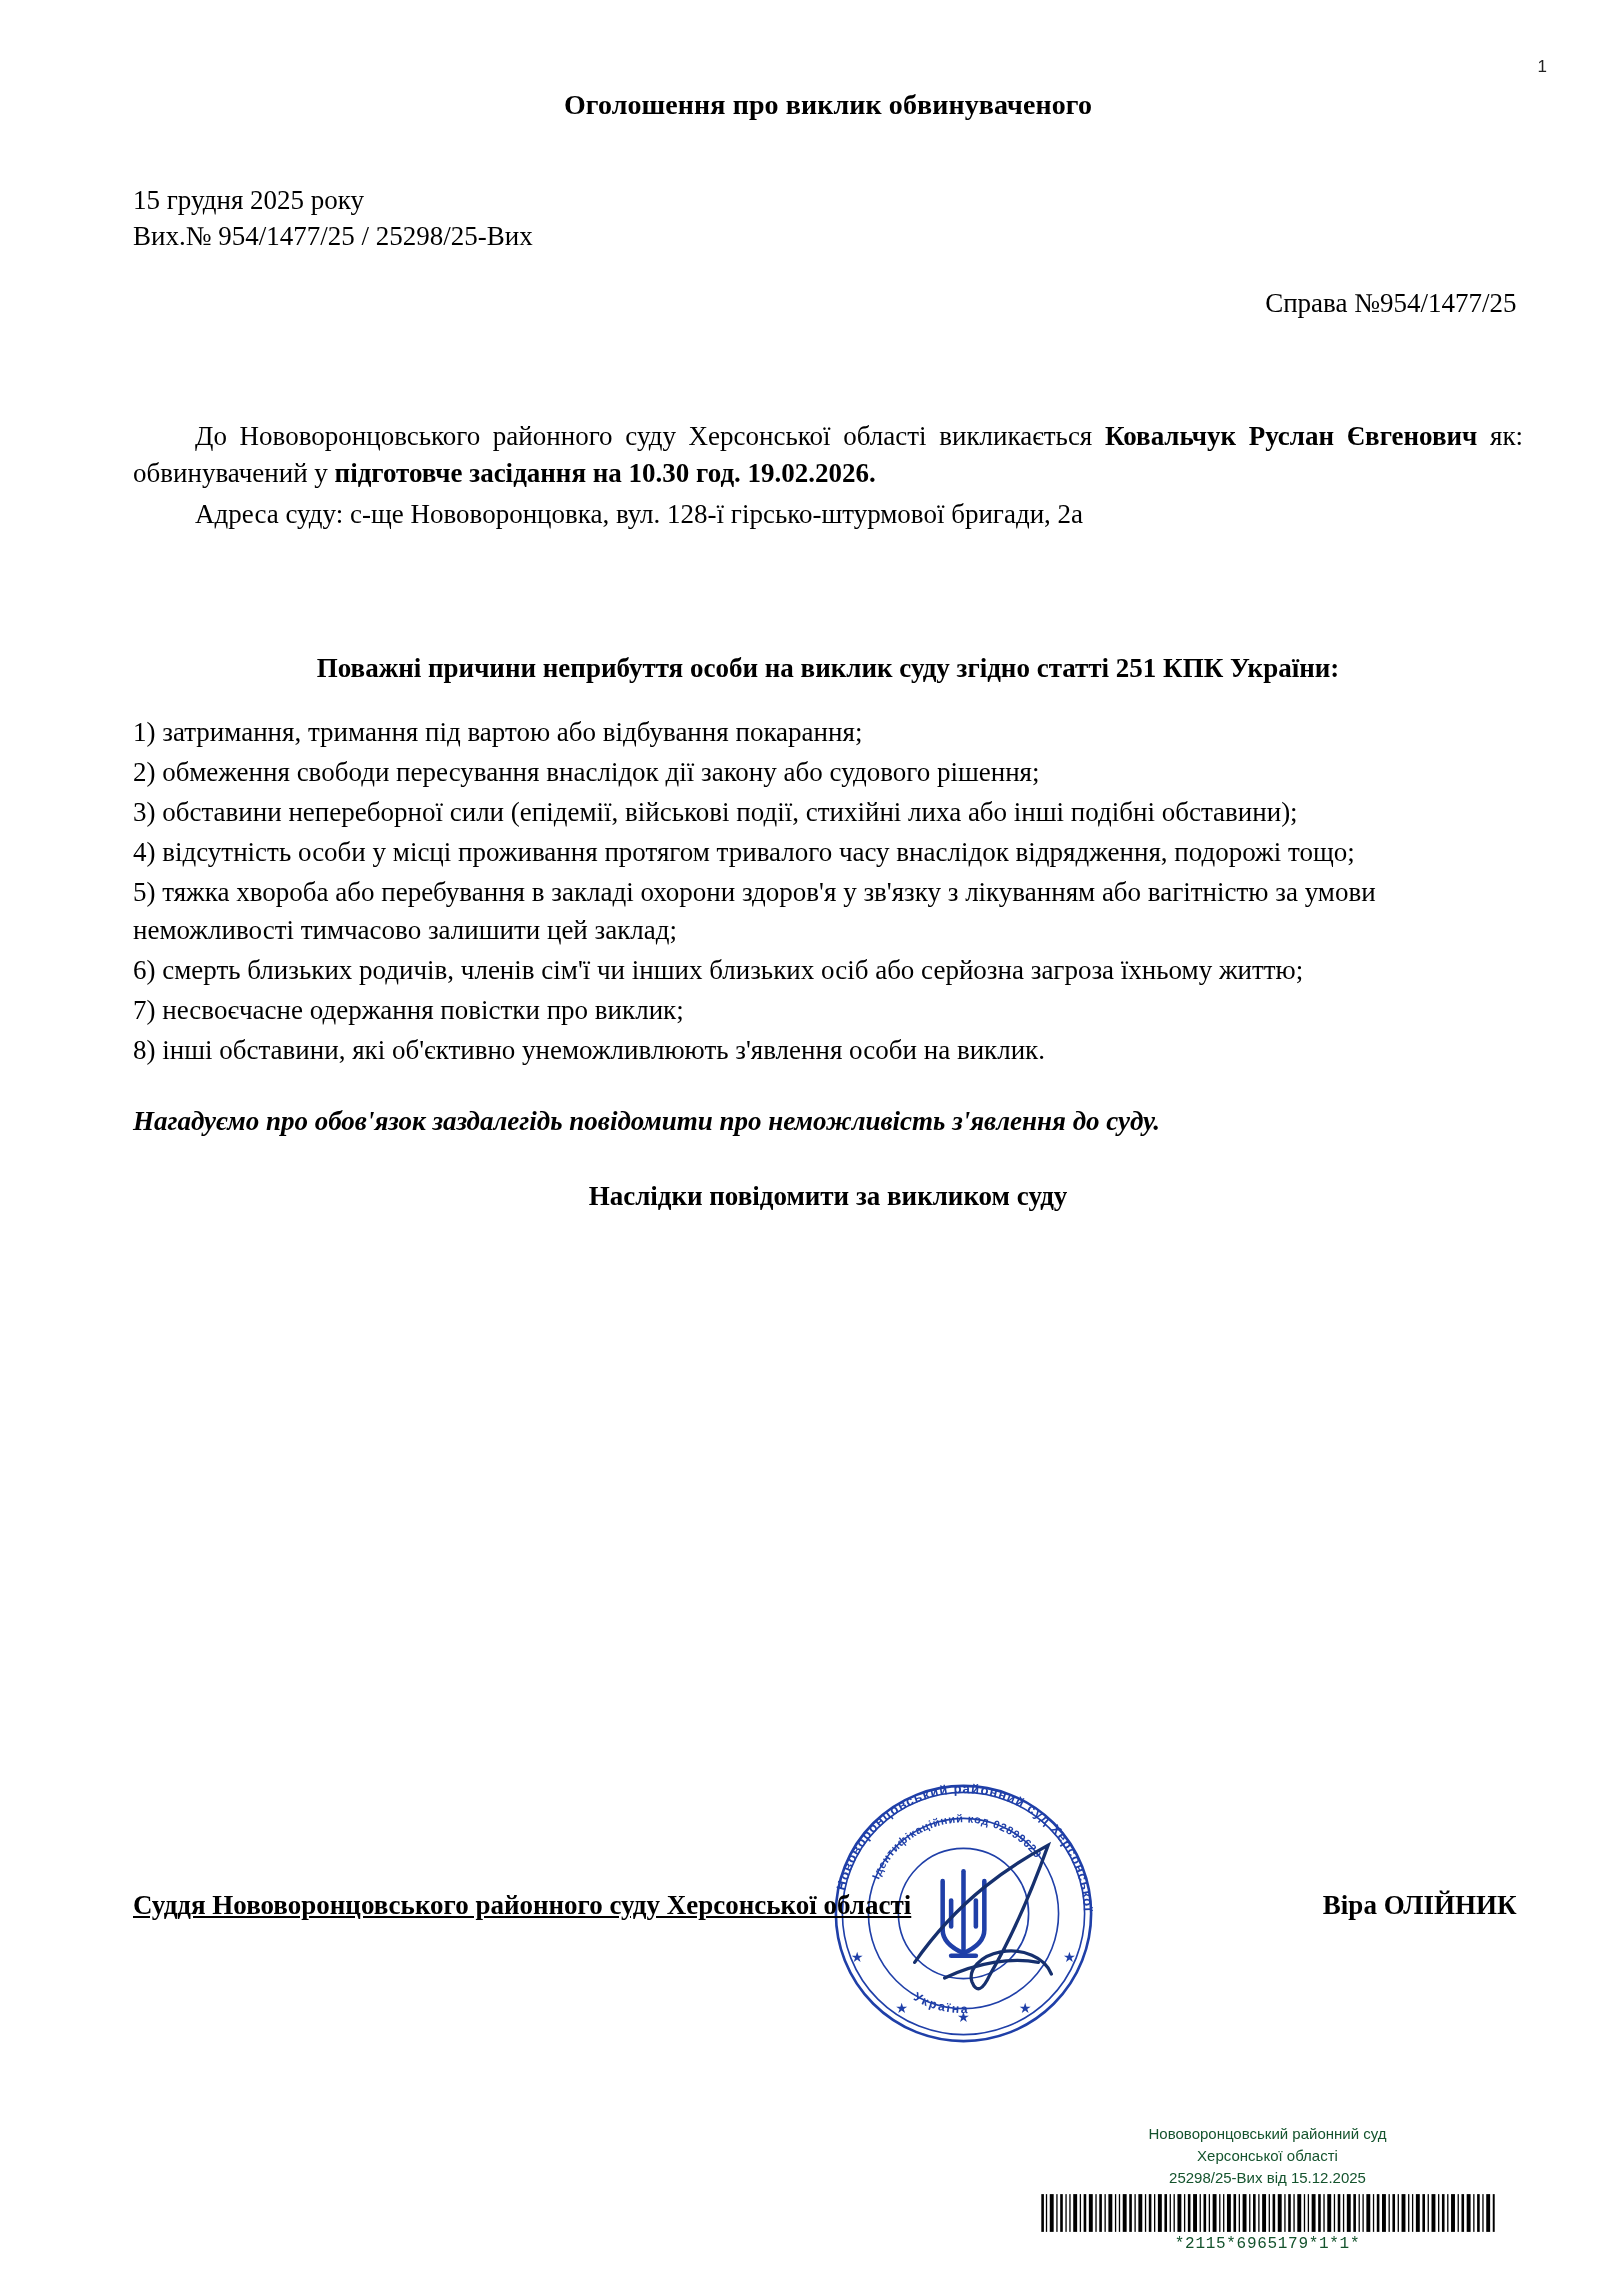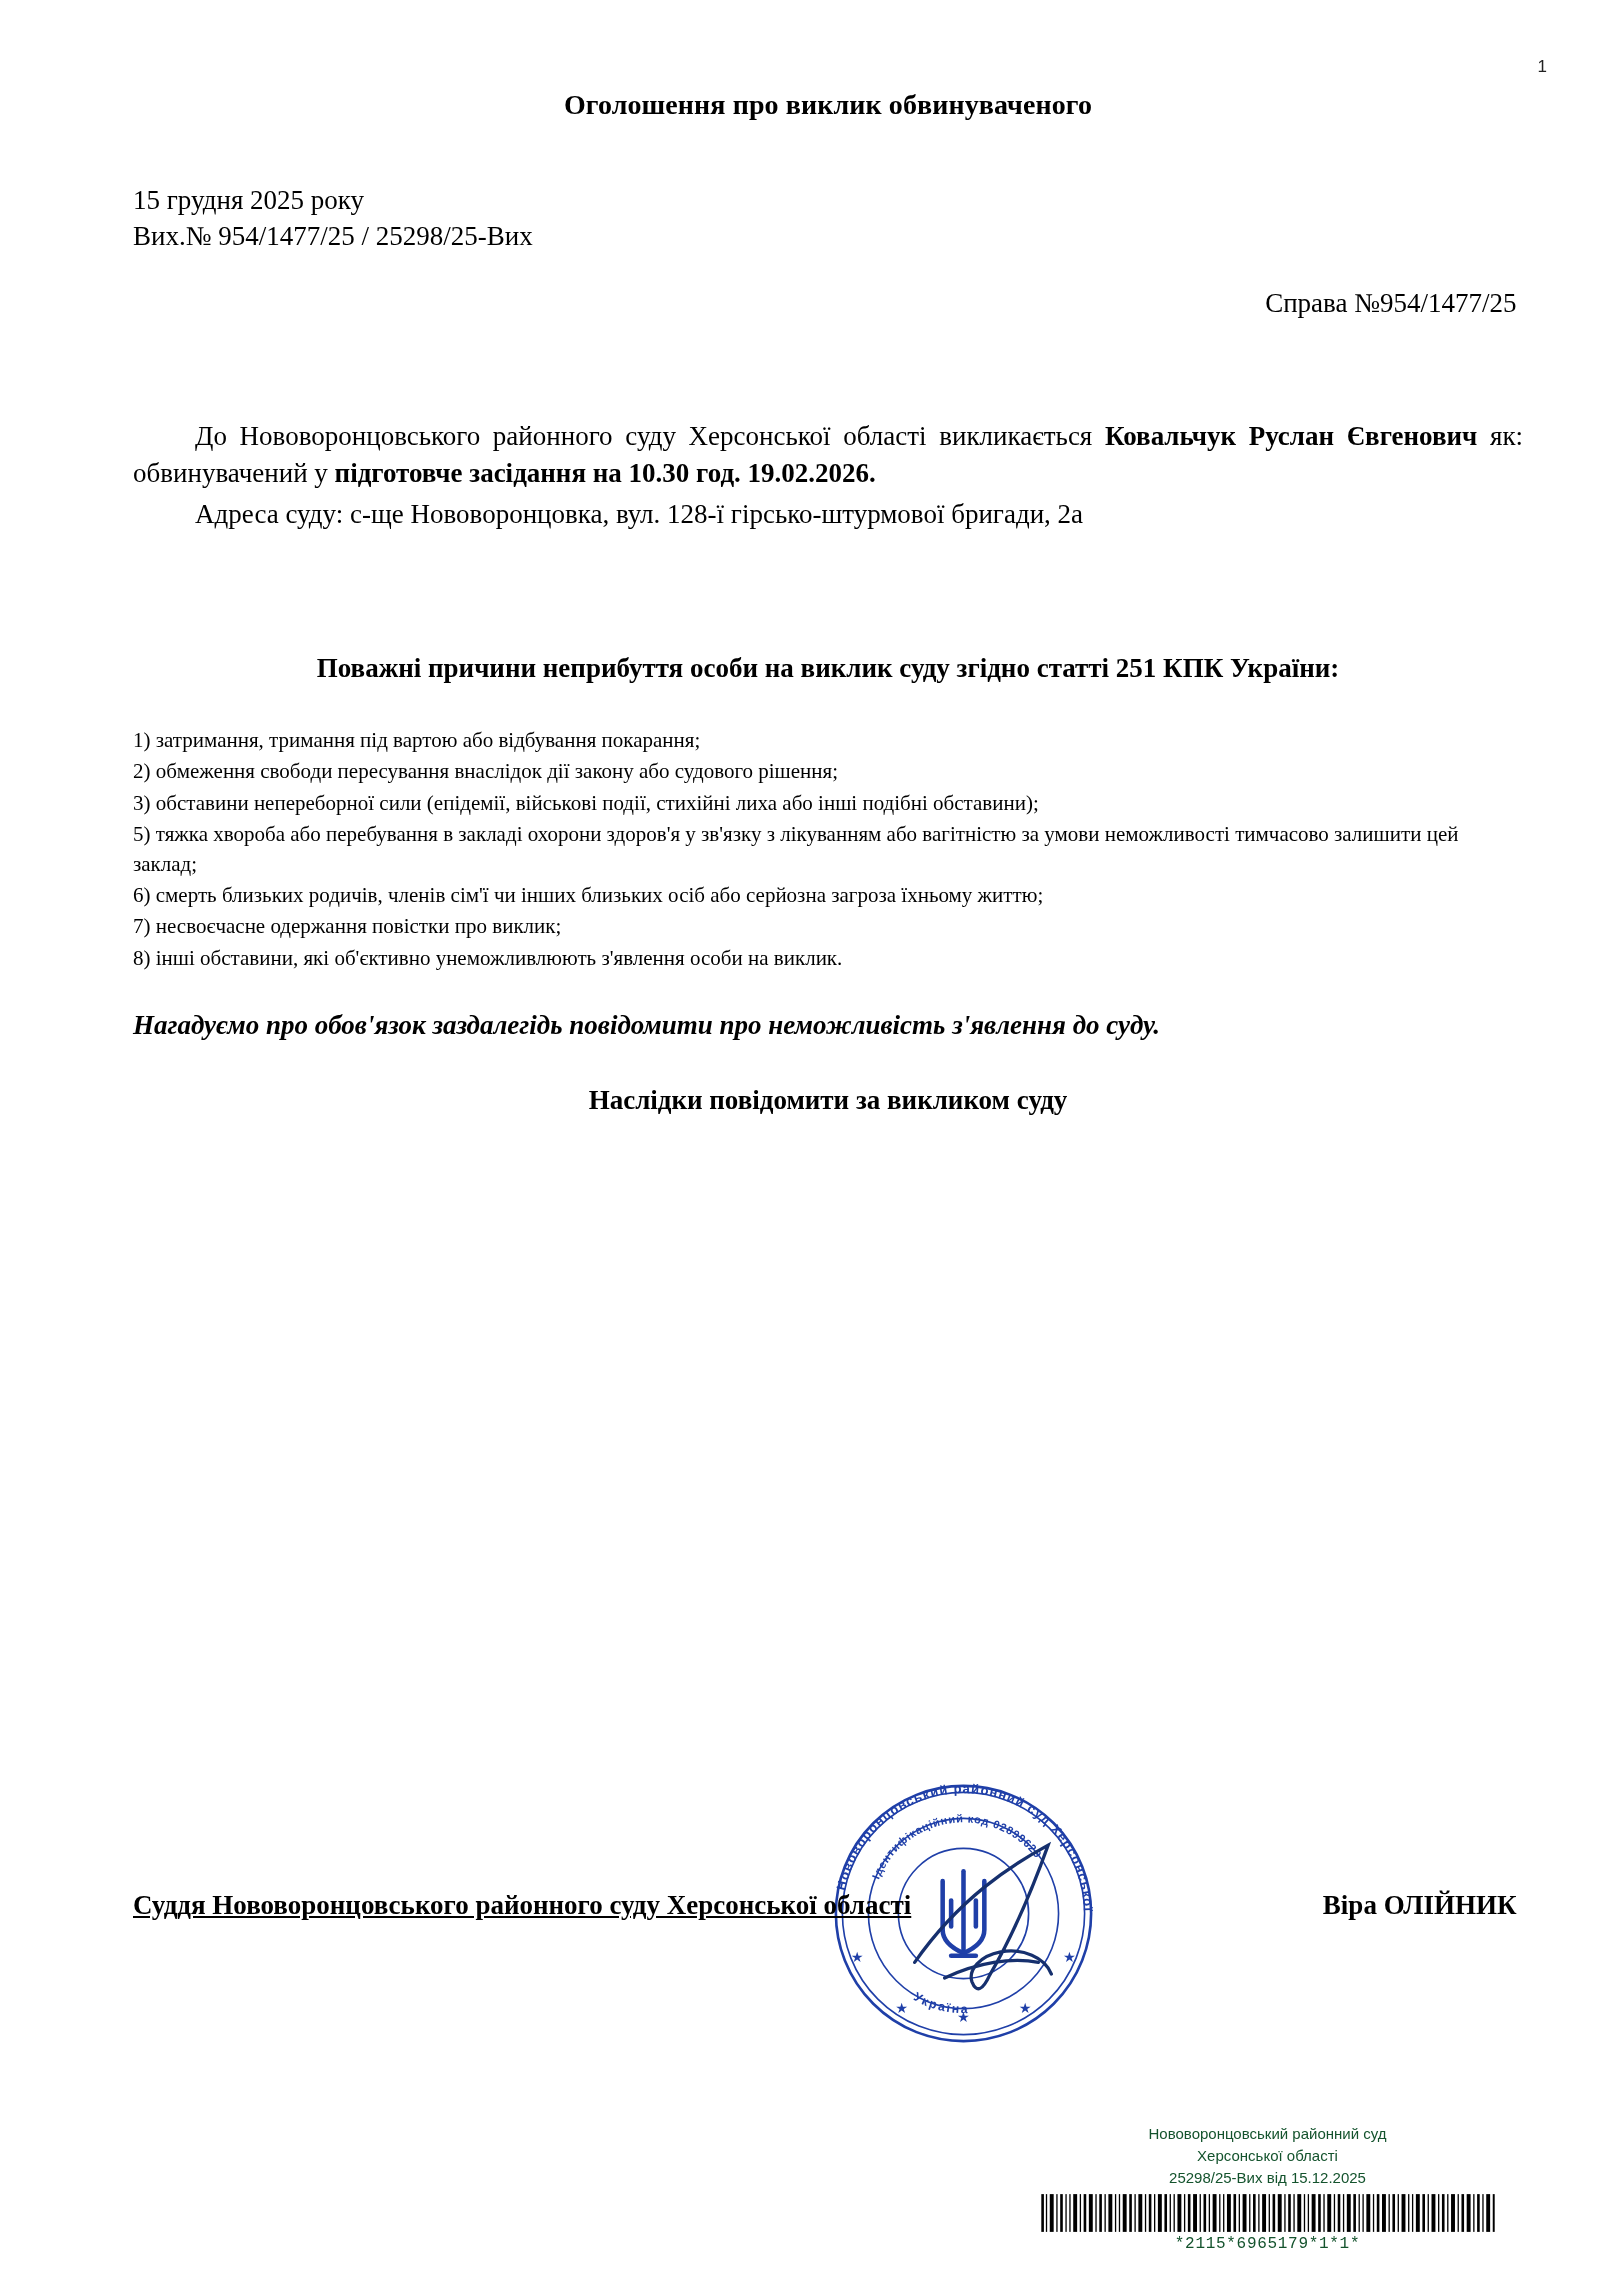--- a/index.html
+++ b/index.html
@@ -80,22 +80,22 @@
   .section-heading {
     margin-top: 117px;
     text-align: center;
     font-weight: bold;
     font-size: 27px;
     line-height: 1.35;
     padding: 0 36px;
   }
 
   .reasons {
-    margin-top: 38px;
-    font-size: 21px;
+    margin-top: 26px;
+    font-size: 27px;
     line-height: 1.43;
   }
   .reason {
     margin: 0 0 1.3px 0;
     text-align: left;
   }
 
   .reminder {
     margin-top: 34px;
     font-size: 27px;
@@ -201,20 +201,21 @@
     </div>
 
     <div class="addr-line">Адреса суду: с-ще Нововоронцовка, вул. 128-ї гірсько-штурмової бригади, 2а</div>
 
     <div class="section-heading">Поважні причини неприбуття особи на виклик суду згідно статті 251 КПК України:</div>
 
     <div class="reasons">
       <p class="reason">1) затримання, тримання під вартою або відбування покарання;</p>
       <p class="reason">2) обмеження свободи пересування внаслідок дії закону або судового рішення;</p>
       <p class="reason">3) обставини непереборної сили (епідемії, військові події, стихійні лиха або інші подібні обставини);</p>
+      <p class="reason">4) відсутність особи у місці проживання протягом тривалого часу внаслідок відрядження, подорожі тощо;</p>
       <p class="reason">5) тяжка хвороба або перебування в закладі охорони здоров'я у зв'язку з лікуванням або вагітністю за умови неможливості тимчасово залишити цей заклад;</p>
       <p class="reason">6) смерть близьких родичів, членів сім'ї чи інших близьких осіб або серйозна загроза їхньому життю;</p>
       <p class="reason">7) несвоєчасне одержання повістки про виклик;</p>
       <p class="reason">8) інші обставини, які об'єктивно унеможливлюють з'явлення особи на виклик.</p>
     </div>
 
     <div class="reminder">Нагадуємо про обов'язок заздалегідь повідомити про неможливість з'явлення до суду.</div>
 
     <div class="consequence-heading">Наслідки повідомити за викликом суду</div>
 

